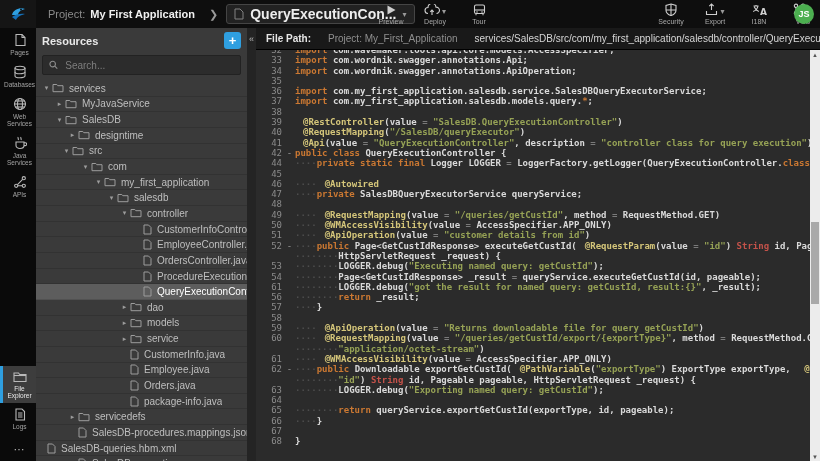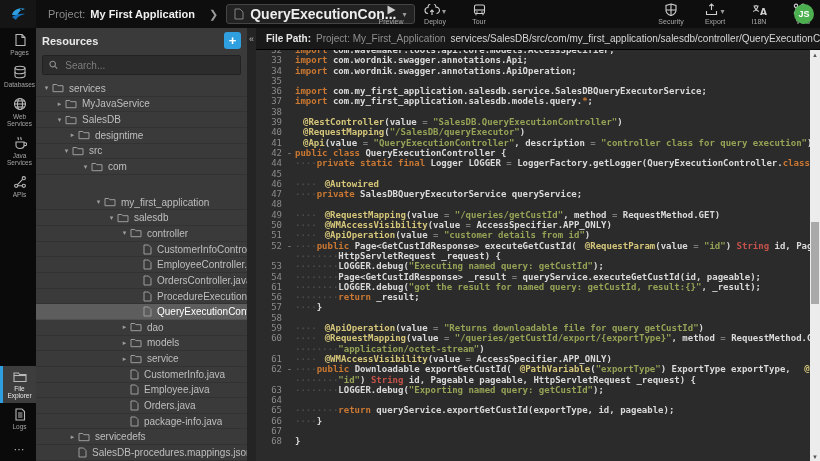--- a/index.html
+++ b/index.html
@@ -57,21 +57,21 @@
   .tr-arrow { width:11px; flex:none; color:#9c9c9c; font-size:7px; text-align:center; }
   .tr-ico { flex:none; margin-right:5px; }
   .tr-label { overflow:hidden; }
 
   
   .strip { width:9px; background:#242424; flex:none; position:relative; }
   .collapse-btn { position:absolute; top:6px; left:0; width:9px; text-align:center; color:#b5b5b5; font-size:9px; cursor:pointer; }
 
   
   .editor { flex:1; min-width:0; display:flex; flex-direction:column; background:#2b2b2b; }
-  .pathbar { height:22px; flex:none; background:#191919; border-bottom:1px solid #000; display:flex; align-items:center; padding:0 10px; gap:5px; font-size:10px; white-space:nowrap; overflow:hidden; }
+  .pathbar { height:22px; flex:none; background:#191919; border-bottom:1px solid #000; display:flex; align-items:center; padding:0 10px; gap:17px; font-size:10px; white-space:nowrap; overflow:hidden; }
   .pb-label { color:#e6e6e6; font-weight:bold; }
   .pb-project { color:#8f8f8f; }
   .pb-path { color:#d6d6d6; }
 
   .code-wrap { flex:1; position:relative; overflow:hidden; }
   .code-lines { position:absolute; left:0; top:-5px; right:10px; font-family:"DejaVu Sans Mono", monospace; font-size:9px; font-weight:bold; line-height:10.3px; }
   .code-row { display:flex; height:10.3px; white-space:pre; }
   .g { width:28px; flex:none; text-align:right; color:#8b8b8b; font-weight:normal; padding-right:2px; }
   .f { width:11px; flex:none; text-align:center; color:#9a9a9a; font-weight:normal; }
   .tk-kw { color:#cb7832; }
@@ -348,21 +348,21 @@
         </div>
         <div class="tree-row" style="padding-left: 44px;">
           <span class="tr-arrow">▾</span>
           <span class="tr-ico">
             <svg width="12" height="10" viewBox="0 0 12 10">
               <path d="M1 1.5 h3.8 l1 1.2 H11 v6 H1 z" fill="none" stroke="#9c9c9c" stroke-width="1"></path>
             </svg>
           </span>
           <span class="tr-label">com</span>
         </div>
-        <div class="tree-row" style="padding-left: 57px; margin-top: 20px;">
+        <div class="tree-row" style="padding-left: 57px;">
           <span class="tr-arrow">▾</span>
           <span class="tr-ico">
             <svg width="12" height="10" viewBox="0 0 12 10">
               <path d="M1 1.5 h3.8 l1 1.2 H11 v6 H1 z" fill="none" stroke="#9c9c9c" stroke-width="1"></path>
             </svg>
           </span>
           <span class="tr-label">my_first_application</span>
         </div>
         <div class="tree-row" style="padding-left: 70px;">
           <span class="tr-arrow">▾</span>

